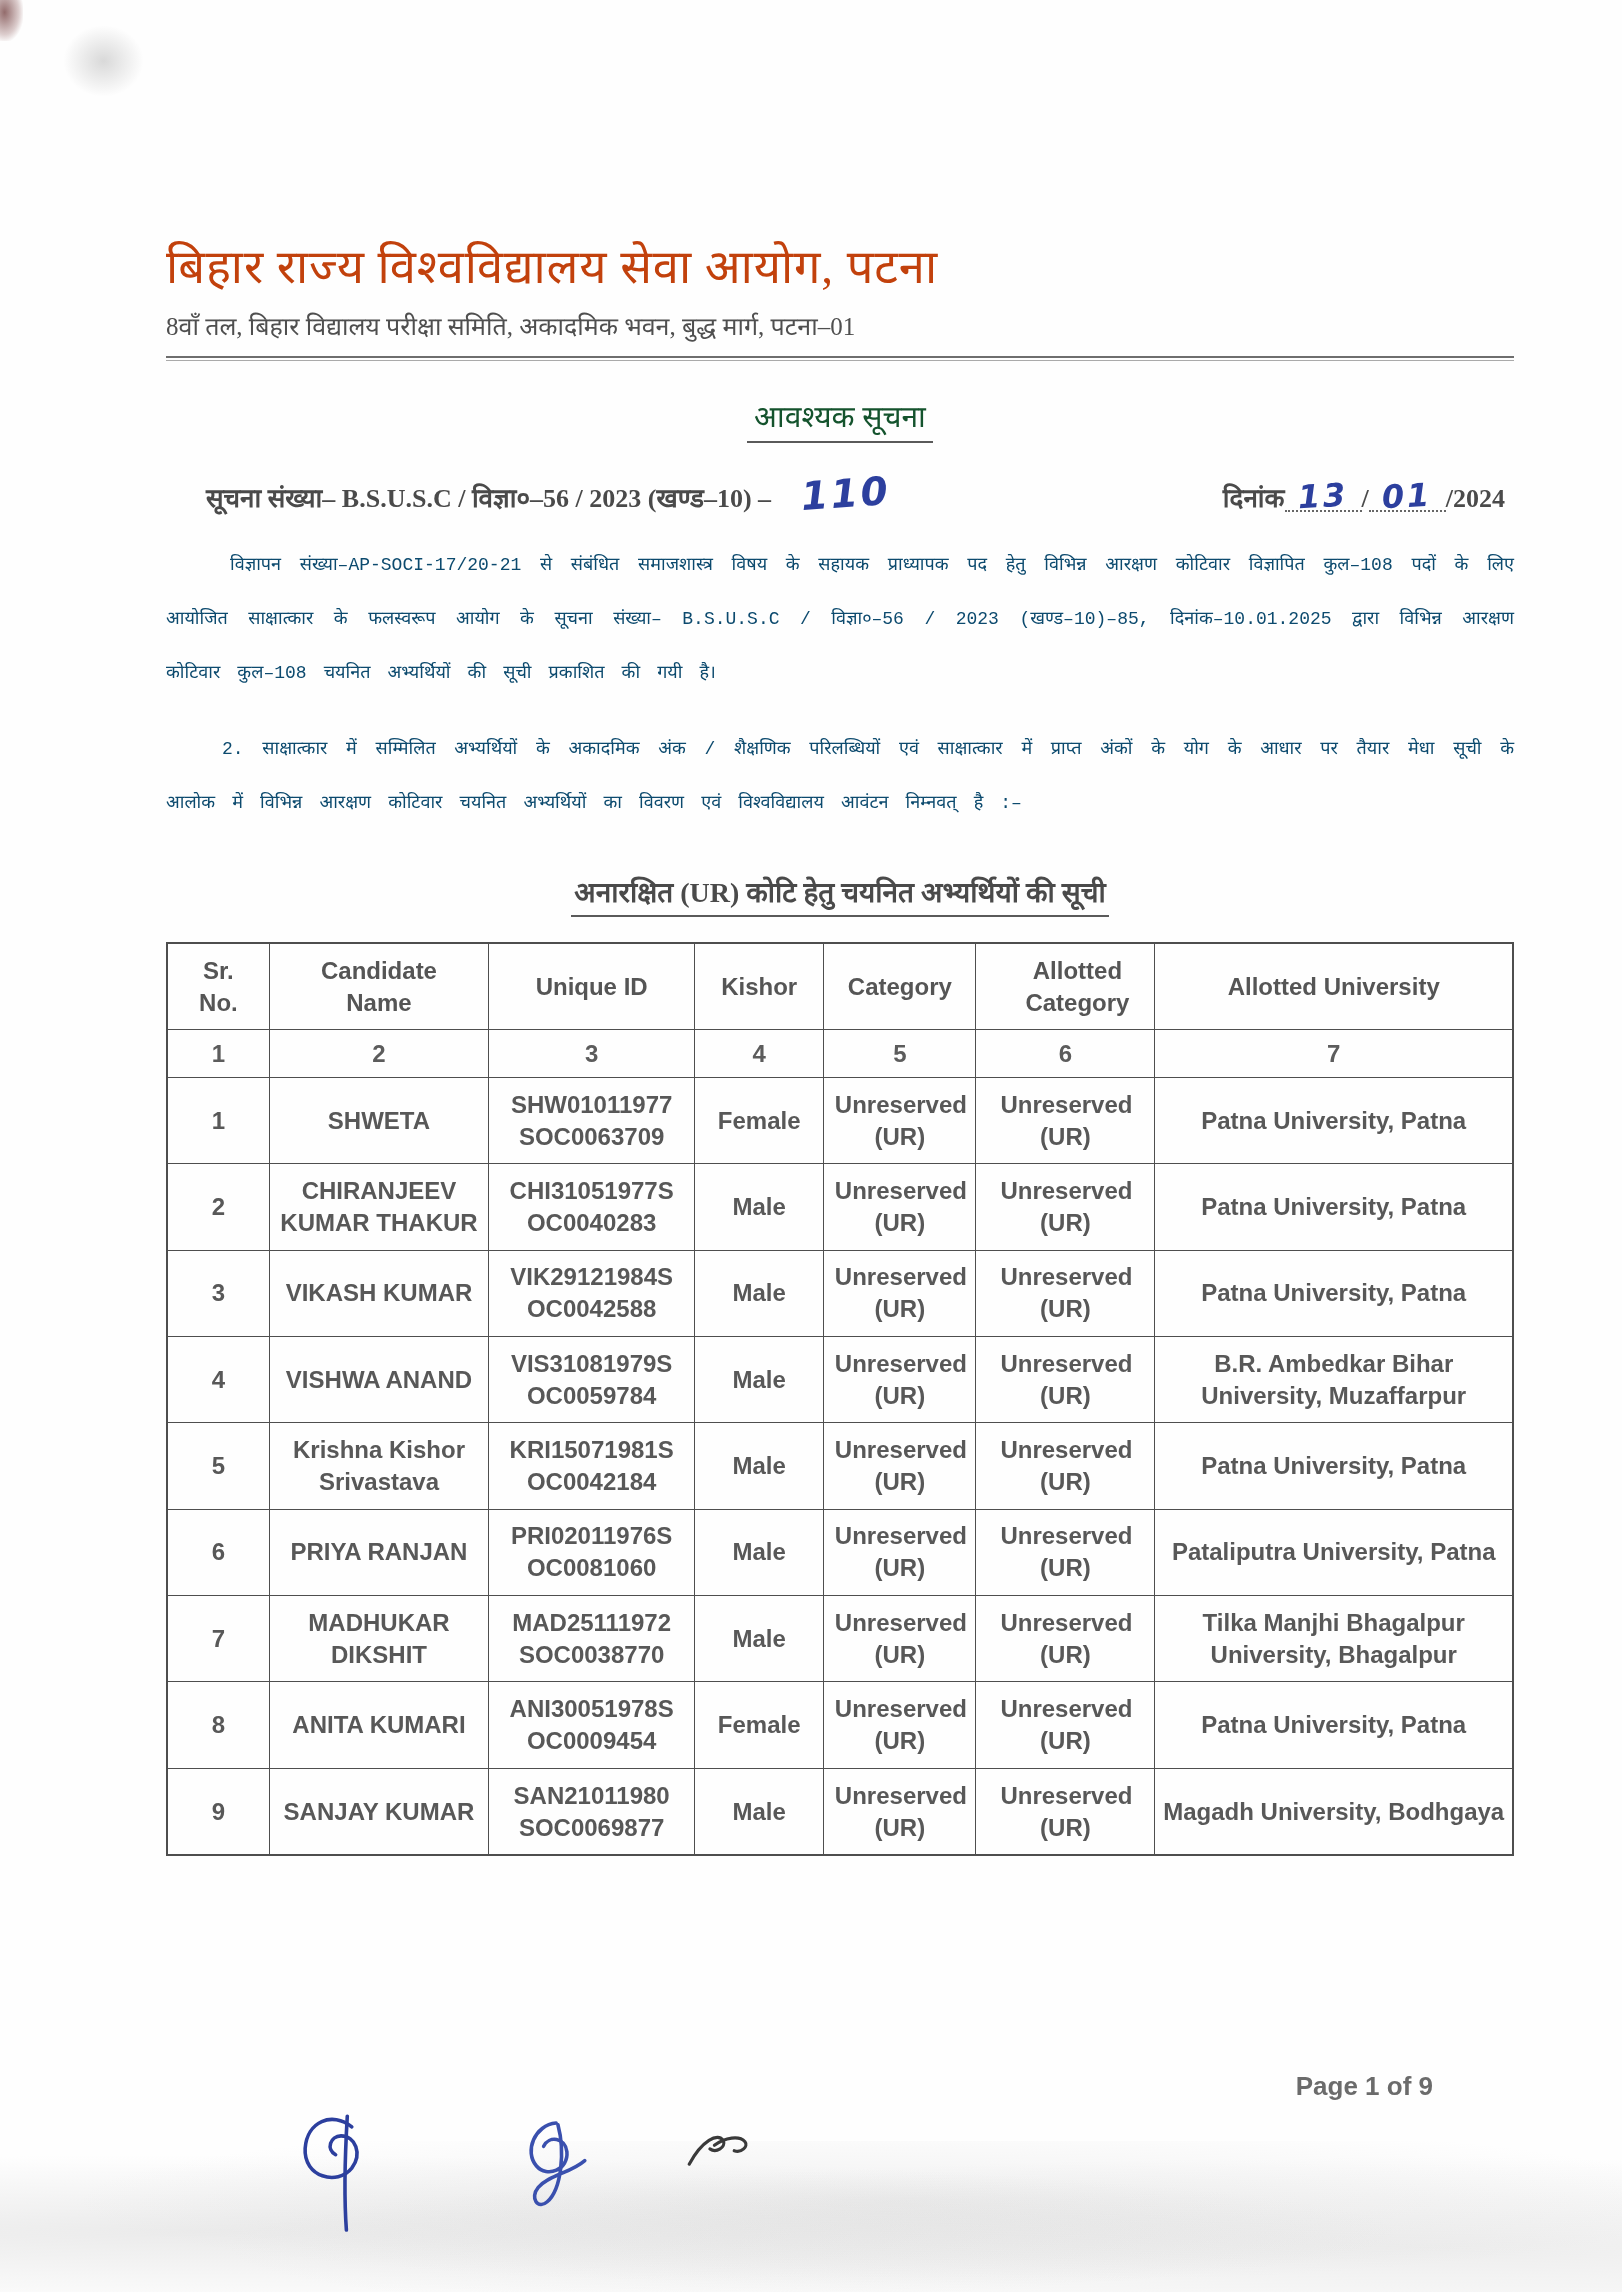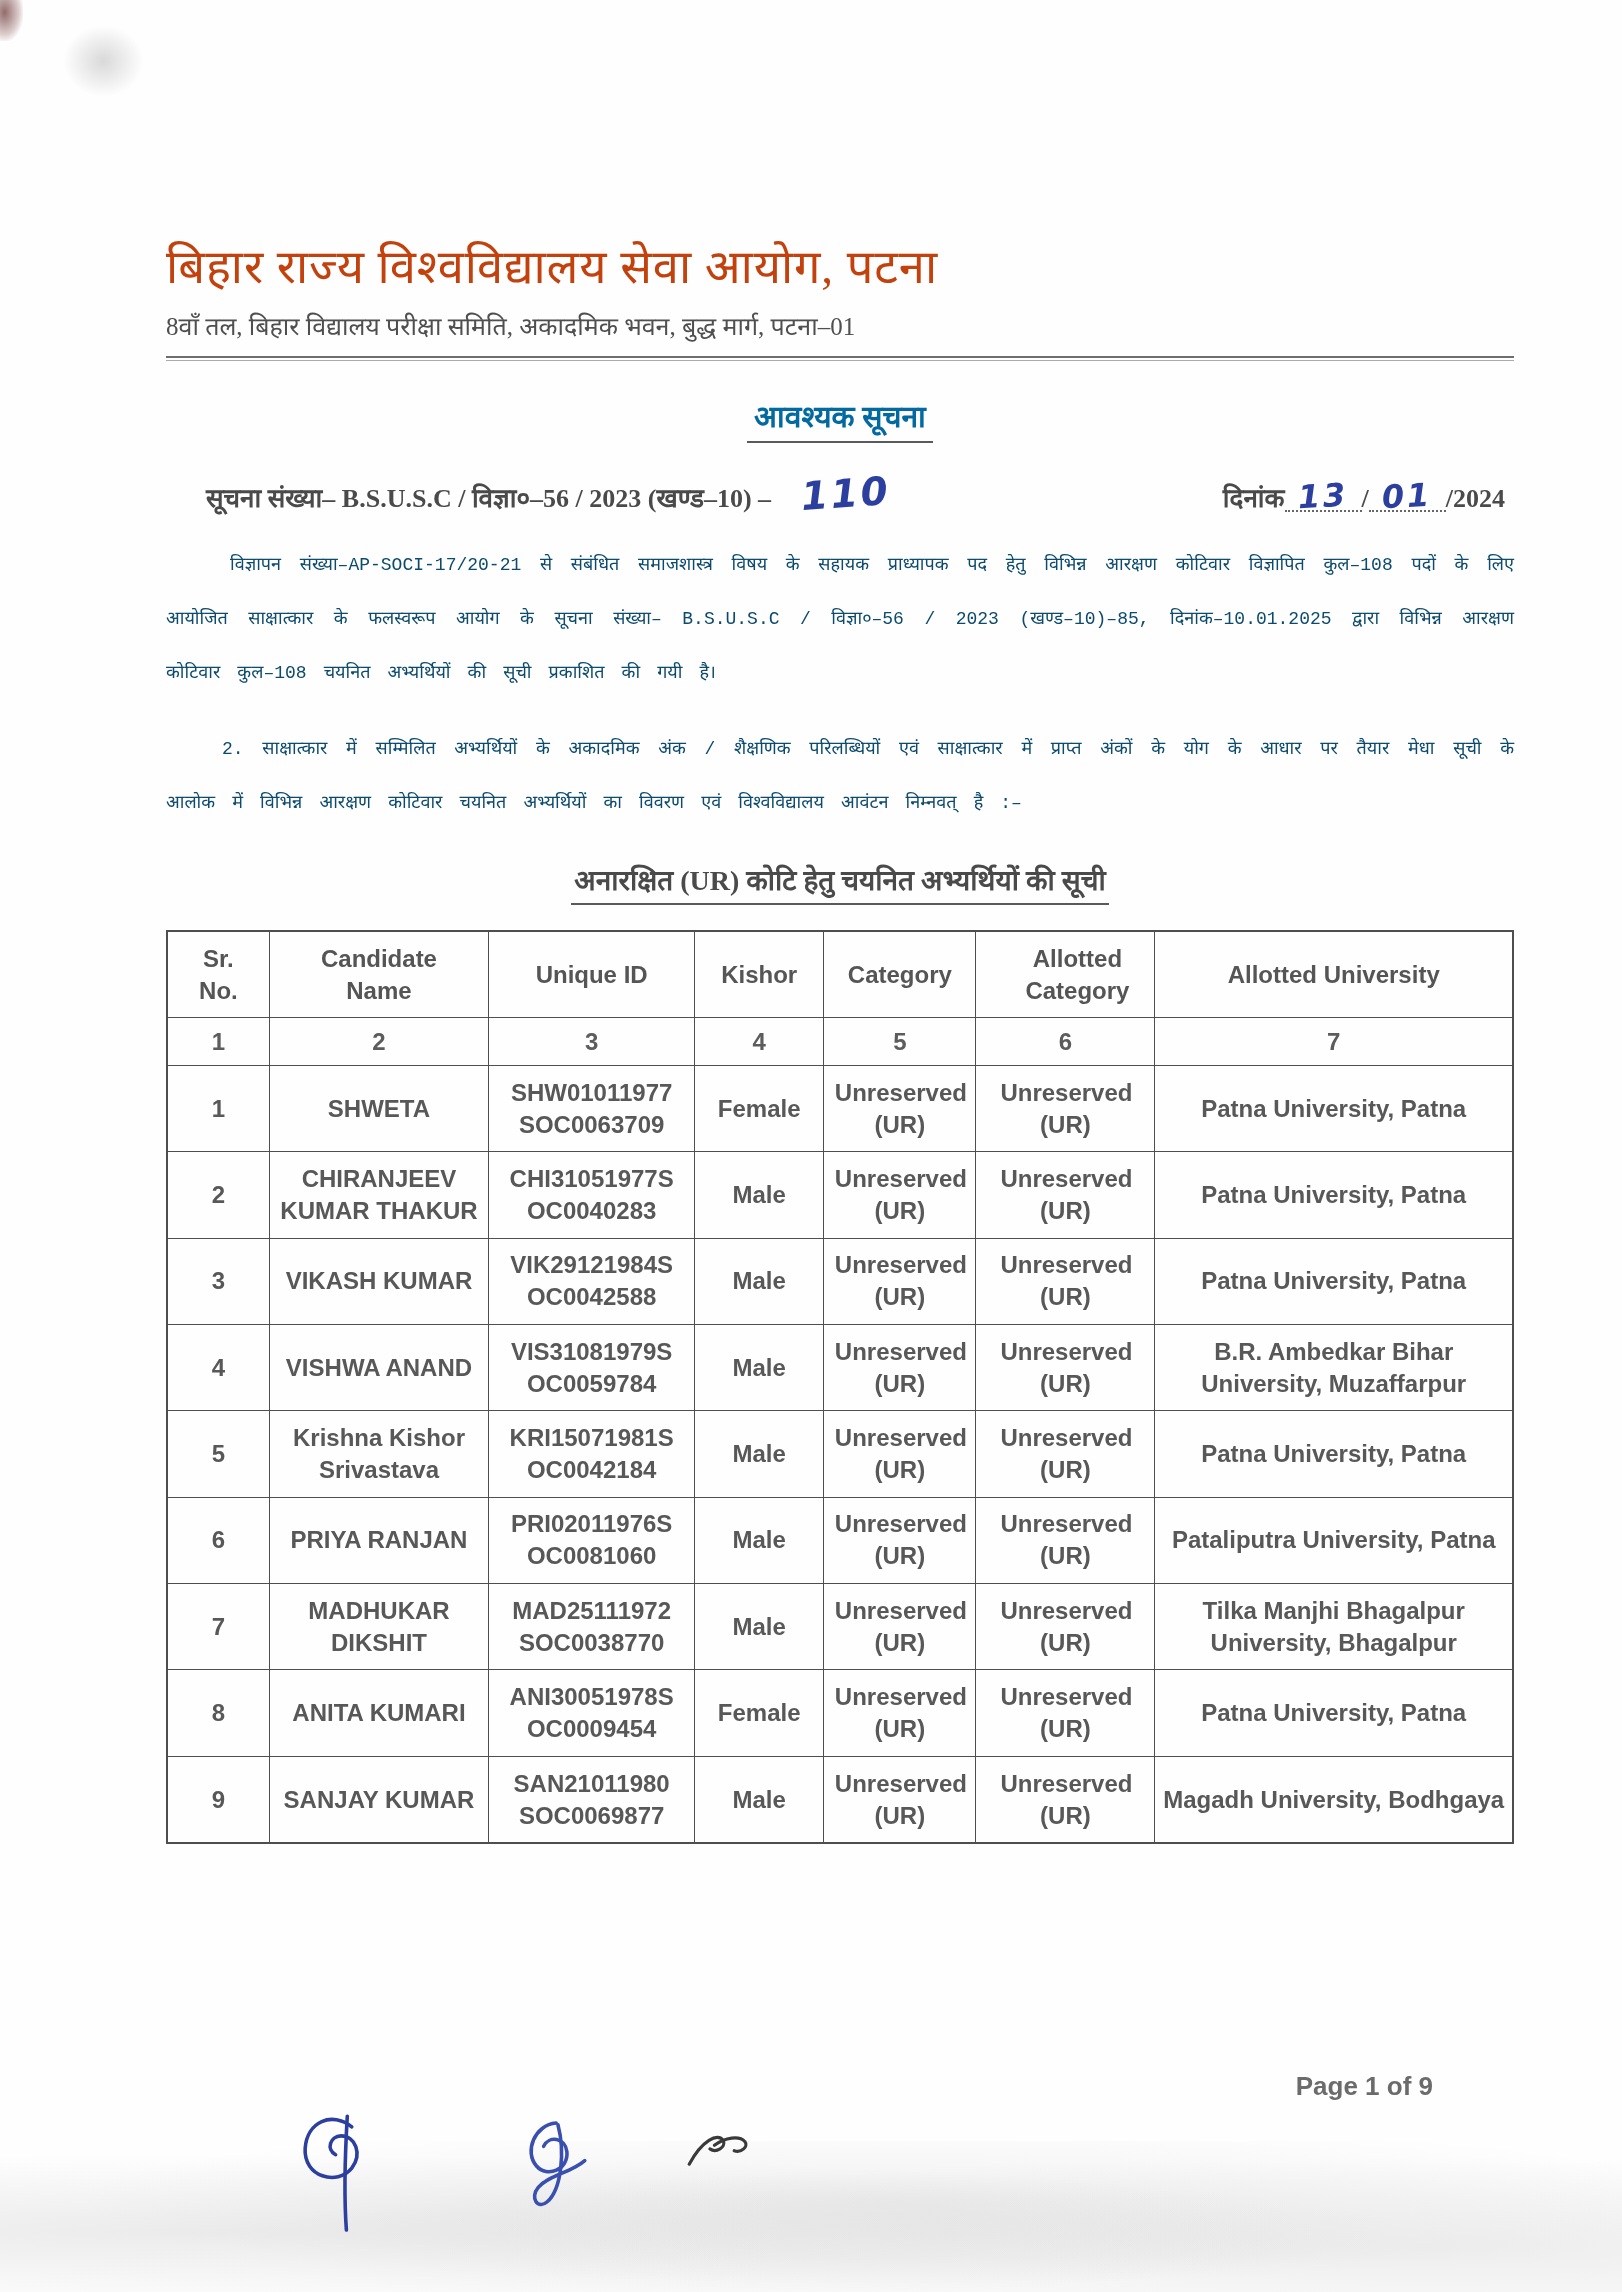--- a/index.html
+++ b/index.html
@@ -54,22 +54,22 @@
   .header-rule {
     margin-top: 14.3px;
     border-top: 2.7px solid #6e6e6e;
     border-bottom: 0.9px solid #aaa;
     height: 1.8px;
   }
   .notice-heading-wrap { margin-top: 34px; text-align: center; }
   .notice-heading {
     display: inline-block;
     font-size: 30px;
-    font-weight: bold;
-    color: #0369a1;
+    font-weight: normal;
+    color: #14532d;
     border-bottom: 2.7px solid #5a5a5a;
     padding: 0 7.2px 5.4px 7.2px;
   }
   .ref-line {
     margin-top: 36px;
     display: flex;
     justify-content: space-between;
     align-items: flex-end;
     font-size: 26px;
     font-weight: bold;
@@ -102,21 +102,21 @@
     margin-top: 23px;
     font-size: 18px;
     line-height: 54px;
     text-align: justify;
     word-spacing: 6.3px;
     color: #0c4a6e;
     font-family: Liberation Mono, monospace;
   }
   .para.first { text-indent: 64px; }
   .para.second { text-indent: 56px; margin-top: 21.5px; }
-  .table-title-wrap { margin-top: 30px; text-align: center; }
+  .table-title-wrap { margin-top: 42px; text-align: center; }
   .table-title {
     display: inline-block;
     font-size: 28px;
     font-weight: bold;
     color: #4a4a4a;
     border-bottom: 2.7px solid #5a5a5a;
     padding: 0 3.6px 5.4px 3.6px;
   }
   table.roster {
     margin-top: 25px;

